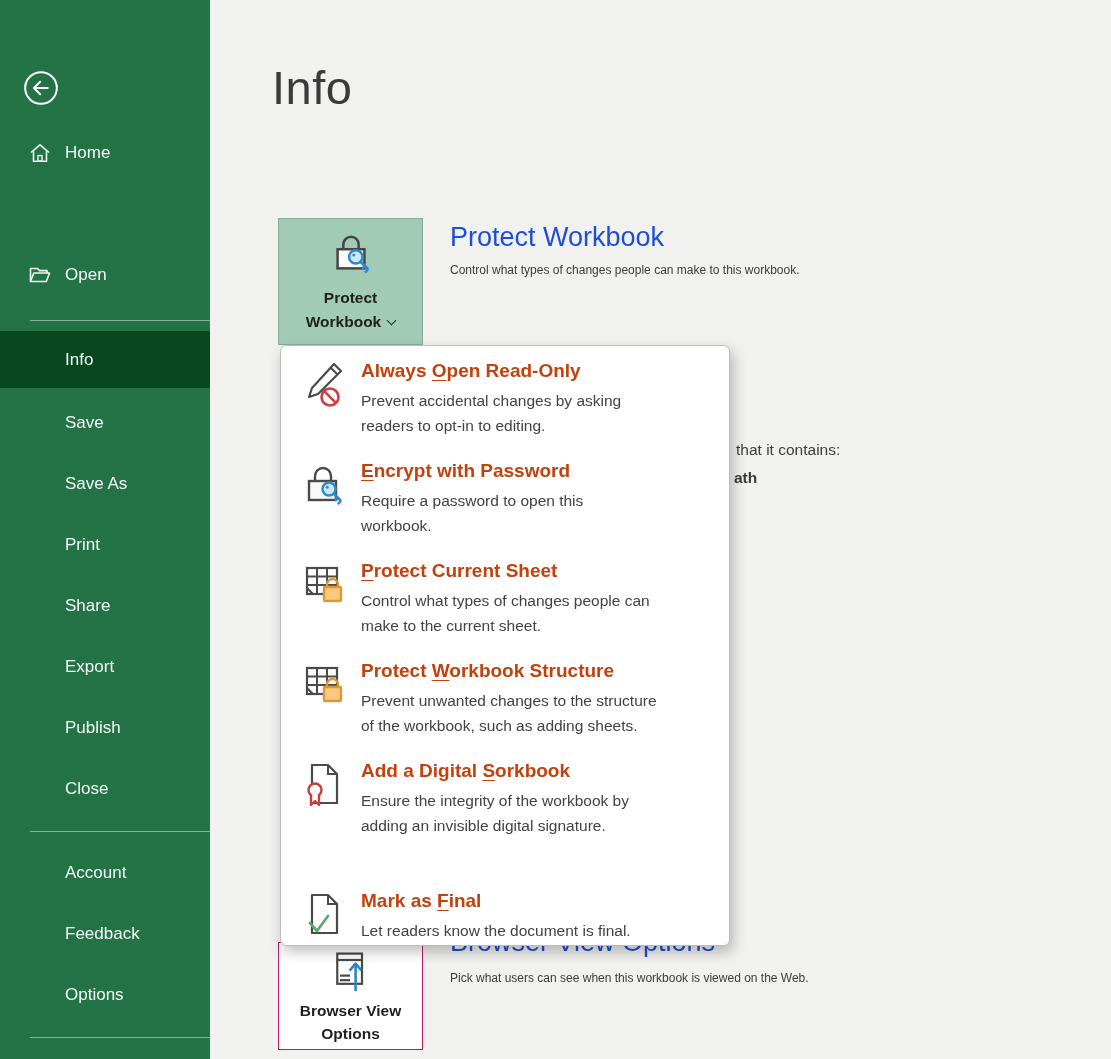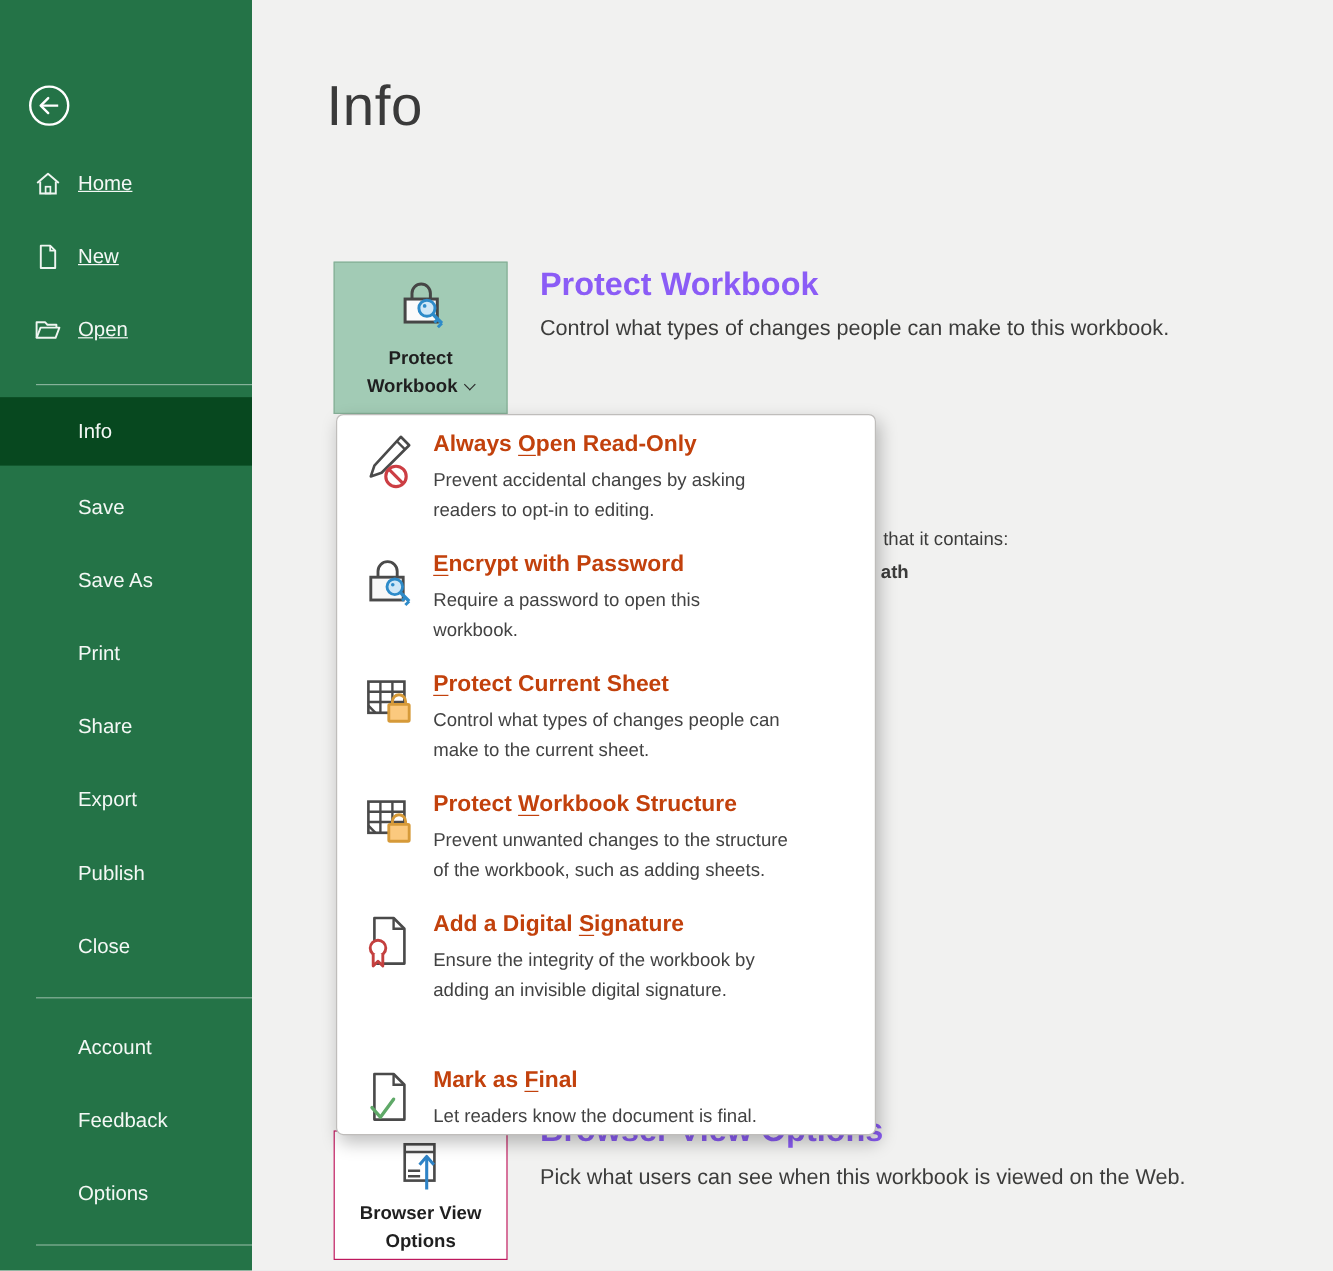--- a/index.html
+++ b/index.html
@@ -3,36 +3,36 @@
 <meta charset="utf-8">
 <style>
   * { margin:0; padding:0; box-sizing:border-box; }
   html,body { background:#e9e9e9; }
   body { font-family:"Liberation Sans","DejaVu Sans",sans-serif; }
   #stage { position:relative; width:1111px; height:1059px; background:#F1F1F0; overflow:hidden; }
 
   
   #sidebar { position:absolute; left:0; top:0; width:210px; height:1059px; background:#247347; color:#F4F8F5; }
   .back-btn { position:absolute; left:21px; top:68px; width:40px; height:40px; cursor:pointer; }
-  .nav-row { position:absolute; left:0; width:210px; height:38px; display:flex; align-items:center; padding-left:28px; gap:13px; font-size:17px; cursor:pointer;text-decoration:underline; }
+  .nav-row { position:absolute; left:0; width:210px; height:38px; display:flex; align-items:center; padding-left:28px; gap:13px; font-size:17px; cursor:pointer; }
   .nav-row .ic { width:24px; height:24px; flex:none; }
   .nav-plain { position:absolute; left:0; width:210px; height:55px; line-height:55px; padding-left:65px; font-size:17px; cursor:pointer; }
   .nav-selected { background:#07481F; height:57px; line-height:57px; }
   .sb-divider { position:absolute; left:30px; width:180px; height:1px; background:rgba(255,255,255,0.45); }
 
   
   .page-title { position:absolute; left:272px; top:60px; font-size:47px; font-weight:300; color:#3A3A3A; letter-spacing:0.5px; }
 
   
   .tile { position:absolute; text-align:center; cursor:pointer; }
   #protect-tile { left:278px; top:218px; width:145px; height:127px; background:#A2CBB5; border:1px solid #86AF97; padding-top:12px; }
   #protect-tile .tile-label { font-size:15.5px; font-weight:600; color:#1F1F1F; line-height:24px; margin-top:5px; }
   .chev { display:inline-block; width:7px; height:7px; border-right:1.7px solid #2b2b2b; border-bottom:1.7px solid #2b2b2b; transform:rotate(45deg); margin-left:7px; vertical-align:3px; }
-  .section-heading { position:absolute; font-size:27px; font-weight:700; color:#8b5cf6; }
-  .section-desc { position:absolute; font-size:18px; color:#3C3C3B; }
+  .section-heading { position:absolute; font-size:27px; font-weight:400; color:#1d4ed8; }
+  .section-desc { position:absolute; font-size:12px; color:#3C3C3B; }
   .frag { position:absolute; font-size:15.5px; color:#3C3C3B; }
 
   
   #dropdown { position:absolute; left:280px; top:345px; width:450px; height:601px; background:#FFFFFF; border:1px solid #BFBDBB; border-radius:6px; box-shadow:3px 6px 14px rgba(0,0,0,0.25); z-index:10; }
   .menu-item { position:absolute; left:20px; width:412px; display:flex; gap:12px; cursor:pointer; }
   .mi-icon { width:48px; height:50px; flex:none; }
   .mi-title { font-size:19px; font-weight:700; color:#c2410c; margin-bottom:6px; }
   .accel { text-decoration:underline; text-underline-offset:3px; text-decoration-thickness:1px; }
   .mi-desc { font-size:15.5px; color:#424242; line-height:25px; white-space:pre-line; }
 
@@ -57,27 +57,20 @@
 
     <div class="nav-row" style="top:134px">
       <svg class="ic" viewBox="0 0 24 24">
         <path d="M3,11.5 L12,3.8 L21,11.5" fill="none" stroke="#EFF5F1" stroke-width="1.6" stroke-linejoin="round"></path>
         <path d="M5.5,10.2 V20.2 H18.5 V10.2" fill="none" stroke="#EFF5F1" stroke-width="1.6"></path>
         <rect x="10" y="14.6" width="4" height="5.6" fill="none" stroke="#EFF5F1" stroke-width="1.4"></rect>
       </svg>
       <span>Home</span>
     </div>
 
-    <div class="nav-row" style="top:195px">
-      <svg class="ic" viewBox="0 0 24 24">
-        <path d="M6,2.7 H13.8 L18,6.9 V21.3 H6 Z" fill="none" stroke="#EFF5F1" stroke-width="1.6" stroke-linejoin="round"></path>
-        <path d="M13.8,2.7 V6.9 H18" fill="none" stroke="#EFF5F1" stroke-width="1.4"></path>
-      </svg>
-      <span>New</span>
-    </div>
 
     <div class="nav-row" style="top:256px">
       <svg class="ic" viewBox="0 0 24 24">
         <path d="M2.5,18.5 V5.5 H9.5 L11.5,7.6 H19 V10" fill="none" stroke="#EFF5F1" stroke-width="1.6" stroke-linejoin="round"></path>
         <path d="M2.5,18.5 L5.8,10 H21.5 L18.3,18.5 Z" fill="none" stroke="#EFF5F1" stroke-width="1.6" stroke-linejoin="round"></path>
       </svg>
       <span>Open</span>
     </div>
 
     <div class="sb-divider" style="top:320px"></div>
@@ -236,21 +229,21 @@
     </div>
 
     <div class="menu-item" style="top:414px">
       <svg class="mi-icon" viewBox="0 0 48 48">
         <path d="M11,4 H27 L36,13 V42 H11 Z" fill="#FFFFFF" stroke="#4A4A4A" stroke-width="2.2" stroke-linejoin="round"></path>
         <path d="M27,4 V13 H36" fill="none" stroke="#4A4A4A" stroke-width="2"></path>
         <circle cx="14" cy="29" r="6.5" fill="#FFFFFF" stroke="#C4403F" stroke-width="2.4"></circle>
         <path d="M10,34 V44 L14,40 L18,44 V34" fill="#FFFFFF" stroke="#C4403F" stroke-width="2.4" stroke-linejoin="round"></path>
       </svg>
       <div>
-        <div class="mi-title"><span>Add a Digital </span><span class="accel">S</span><span>ignature</span></div>
+        <div class="mi-title"><span>Add a Digital </span><span class="accel">S</span><span>orkbook</span></div>
         <div class="mi-desc">Ensure the integrity of the workbook by
 adding an invisible digital signature.</div>
       </div>
     </div>
 
     <div class="menu-item" style="top:544px">
       <svg class="mi-icon" viewBox="0 0 48 48">
         <path d="M11,4 H27 L36,13 V42 H11 Z" fill="#FFFFFF" stroke="#4A4A4A" stroke-width="2.2" stroke-linejoin="round"></path>
         <path d="M27,4 V13 H36" fill="none" stroke="#4A4A4A" stroke-width="2"></path>
         <polyline points="9,32 16,40 27,25" fill="none" stroke="#5FA968" stroke-width="2.8" stroke-linecap="round" stroke-linejoin="round"></polyline>

